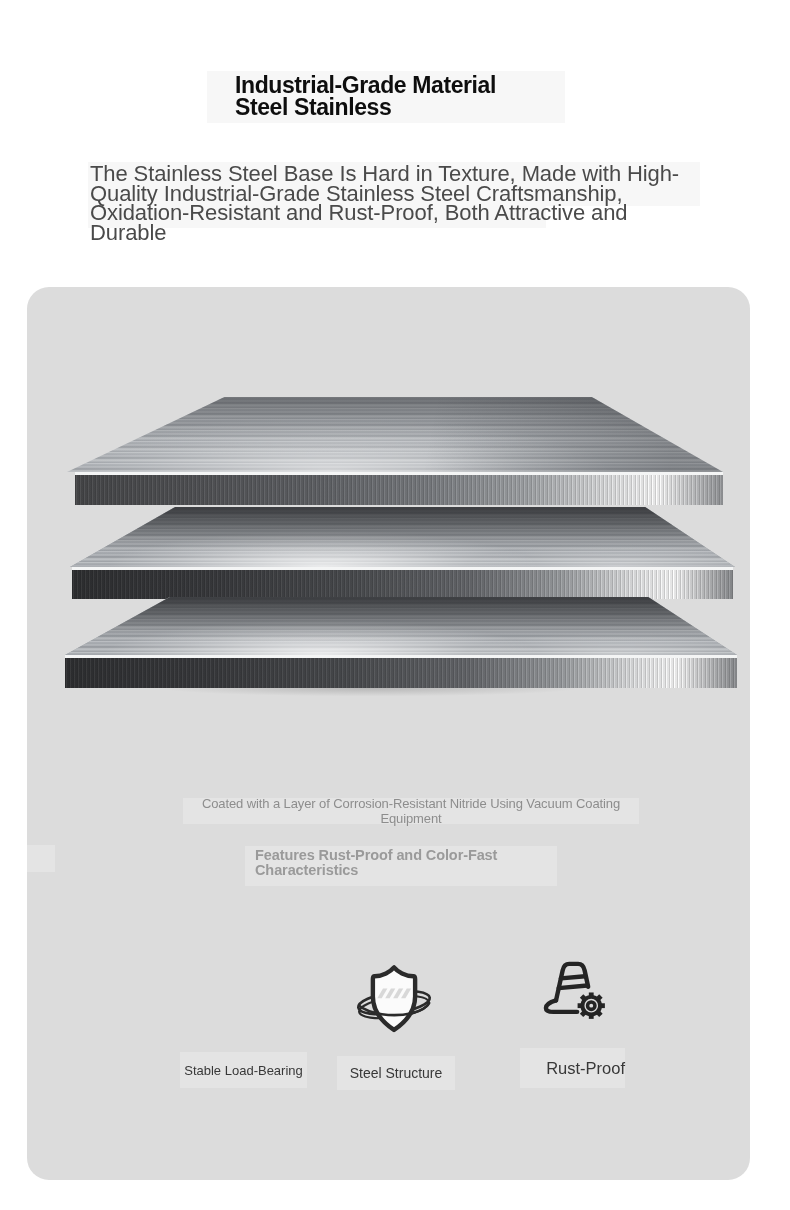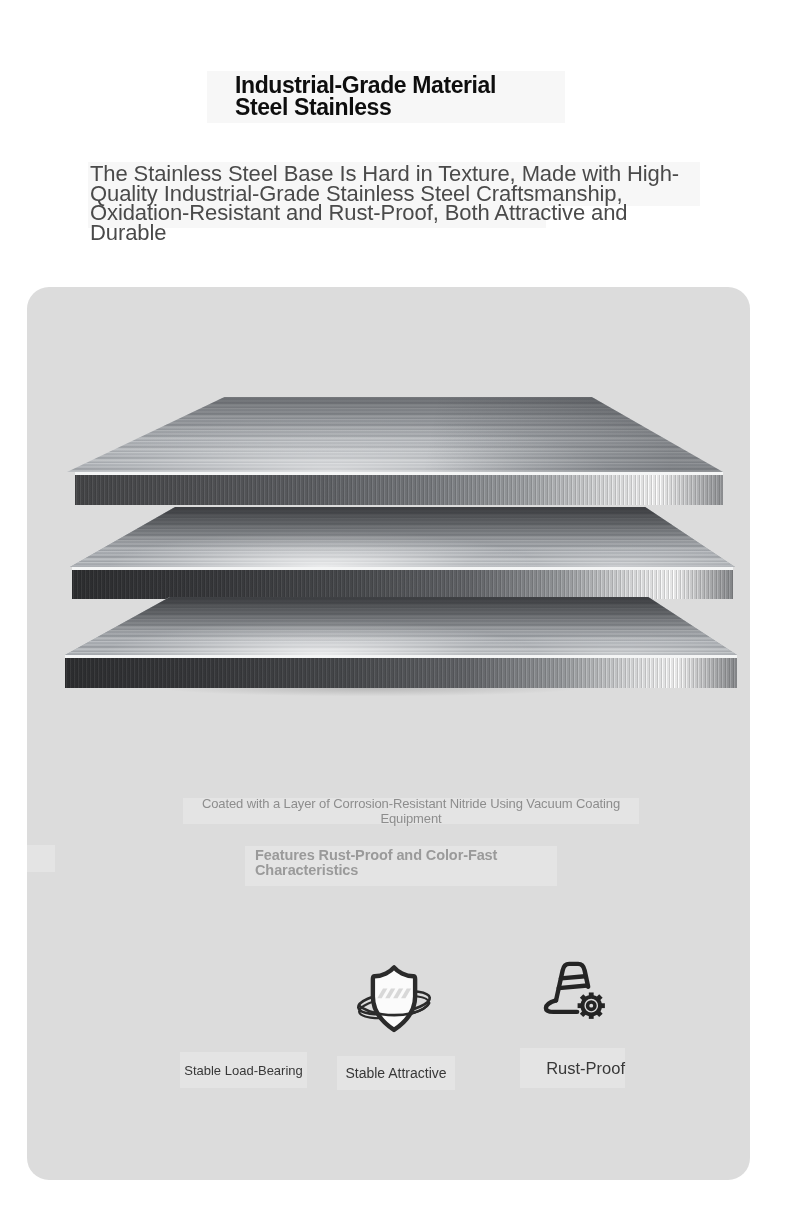--- a/index.html
+++ b/index.html
@@ -168,21 +168,21 @@
             <path d="M31 48 l6.5 -11 h5 l-6.5 11 z"></path>
             <path d="M40 48 l6.5 -11 h5 l-6.5 11 z"></path>
             <path d="M49 48 l6.5 -11 h5 l-6.5 11 z"></path>
             <path d="M58 48 l6.5 -11 h5 l-6.5 11 z"></path>
           </g>
           <path d="M9.5 56 C22 66 48 70 70 65 C80 62.5 88 58 90.5 52.5" stroke-width="3"></path>
         </g>
       </svg>
     </div>
     <div class="patch gray label-patch lp2">
-      <span>Stable Attractive</span>
+      <span>Steel Structure</span>
     </div>
 
     <div class="feature-icon fi3">
       <svg width="88" height="88" viewBox="0 0 100 100">
         <g fill="none" stroke="#242424" stroke-width="5" stroke-linejoin="round" stroke-linecap="round">
           <path d="M33 55 L40.5 21 C41.5 16 44 13.5 48 13.5 L58 13.5 C62 13.5 64.5 16 65.5 21 L69.5 39.5"></path>
           <path d="M38.5 30 L66 27.5"></path>
           <path d="M36 41 L68.5 38"></path>
           <path d="M33 55 C26 57 21.5 60.5 21.5 63.5 C21.5 66.5 25 68 30 68 L57 68"></path>
         </g>

